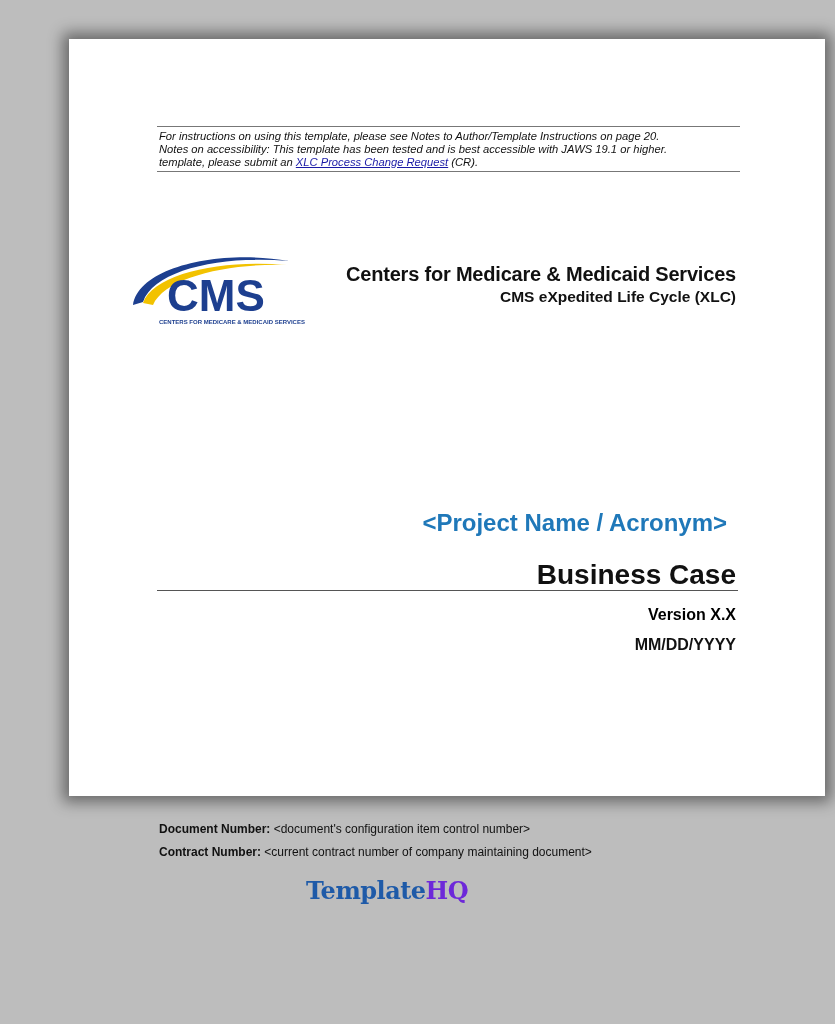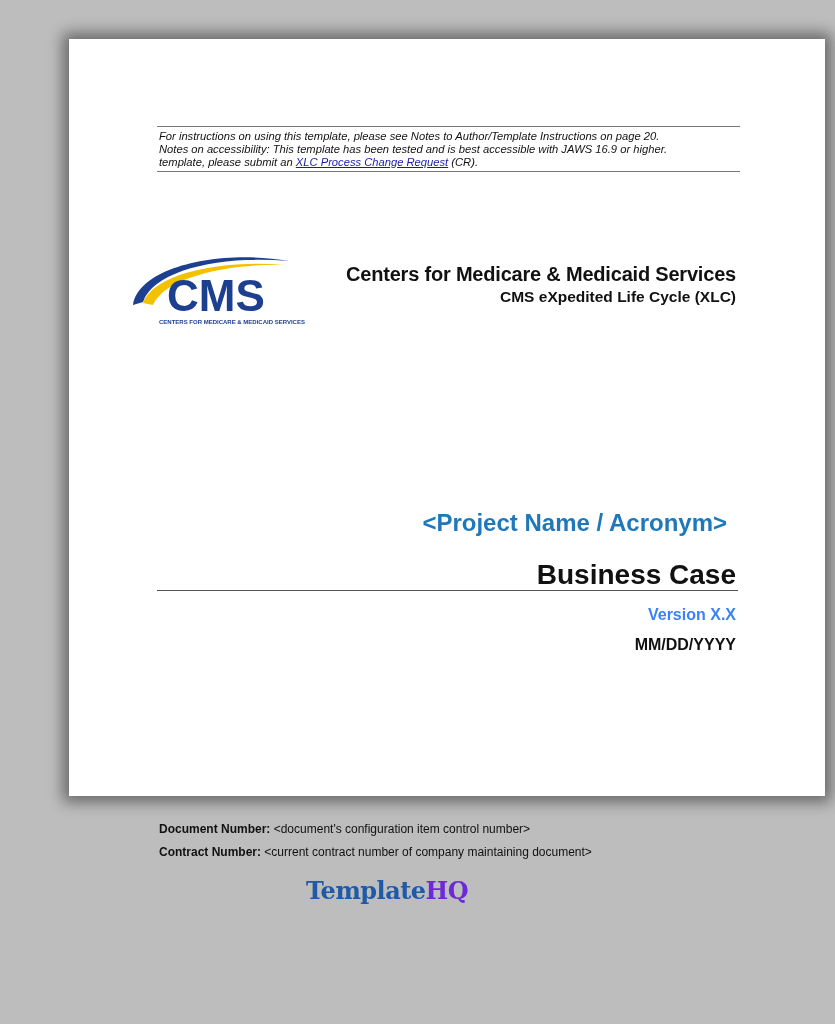--- a/index.html
+++ b/index.html
@@ -7,34 +7,34 @@
   .page{position:absolute;left:39px;top:39px;width:756px;height:757px;background:#fff;box-shadow:0 0 14px 6px rgba(0,0,0,0.45);margin-left:30px;}
   .notes{position:absolute;left:88px;top:87px;width:581px;border-top:1.5px solid #777;border-bottom:1.5px solid #777;padding:3px 0 3px 2px;font-size:11.2px;line-height:12.8px;font-style:italic;color:#111;}
   .notes a{color:#1a1aa6;text-decoration:underline;}
   .logo{position:absolute;left:60px;top:208px;width:190px;height:80px;}
   .org{position:absolute;right:89px;top:224px;text-align:right;}
   .org .t1{font-size:20px;font-weight:bold;color:#111;letter-spacing:-0.2px;}
   .org .t2{font-size:15.5px;font-weight:bold;color:#111;margin-top:2px;}
   .proj{position:absolute;right:98px;top:470px;font-size:24px;font-weight:bold;color:#1f78b9;}
   .doctype{position:absolute;right:89px;top:520px;font-size:28px;font-weight:bold;color:#111;}
   .rule{position:absolute;left:88px;top:551px;width:581px;border-top:1px solid #555;}
-  .ver{position:absolute;right:89px;top:567px;font-size:16px;font-weight:bold;color:#3b82f6;}
+  .ver{position:absolute;right:89px;top:567px;font-size:16px;font-weight:bold;color:#000000;}
   .date{position:absolute;right:89px;top:597px;font-size:16px;font-weight:bold;color:#111;padding-left:19px;}
   .meta{position:absolute;left:90px;font-size:12px;color:#111;}
   .meta b{font-weight:bold;}
   .wmark{position:absolute;left:306px;top:876px;font-family:"DejaVu Serif",serif;font-weight:bold;font-size:24px;letter-spacing:-0.5px;}
   .wmark .a{color:#1e5aa8;} .wmark .b{color:#6d28d9;}
 </style>
 </head>
 <body>
 
 <div class="page">
   <div class="notes">
     <div>For instructions on using this template, please see Notes to Author/Template Instructions on page 20.</div>
-    <div>Notes on accessibility: This template has been tested and is best accessible with JAWS 16.9 or higher.</div>
+    <div>Notes on accessibility: This template has been tested and is best accessible with JAWS 19.1 or higher.</div>
     <div><span>template, please submit an </span><a>XLC Process Change Request</a><span> (CR).</span></div>
   </div>
 
   <svg class="logo" viewBox="0 0 190 80">
     <path d="M4,58 C10,20 90,2 160,14 C95,8 25,22 14,55 Z" fill="#1d3f8f"></path>
     <path d="M14,56 C24,26 95,12 158,18 C100,16 36,30 24,58 Z" fill="#f2c200"></path>
     <text x="38" y="64" font-family="Liberation Sans, sans-serif" font-weight="bold" font-size="44" fill="#1d3f8f">CMS</text>
     <text x="30" y="77" font-family="Liberation Sans, sans-serif" font-weight="bold" font-size="6" fill="#1d3f8f">CENTERS FOR MEDICARE &amp; MEDICAID SERVICES</text>
   </svg>
 

